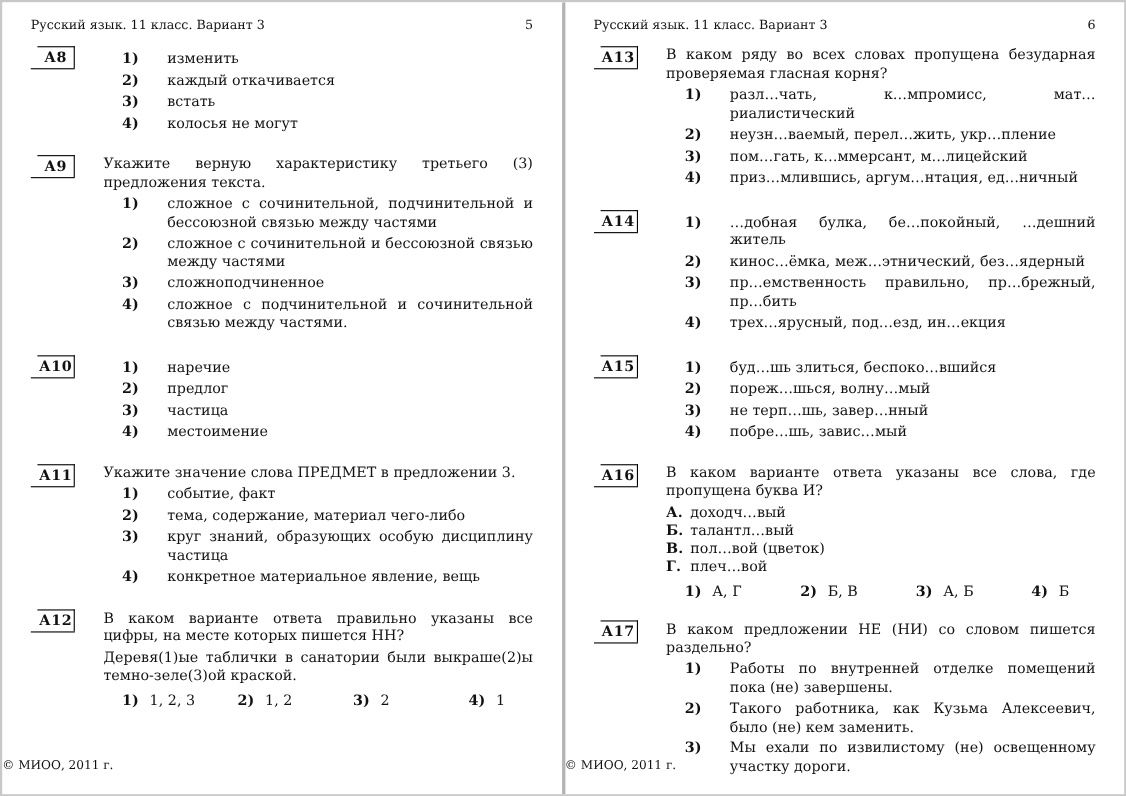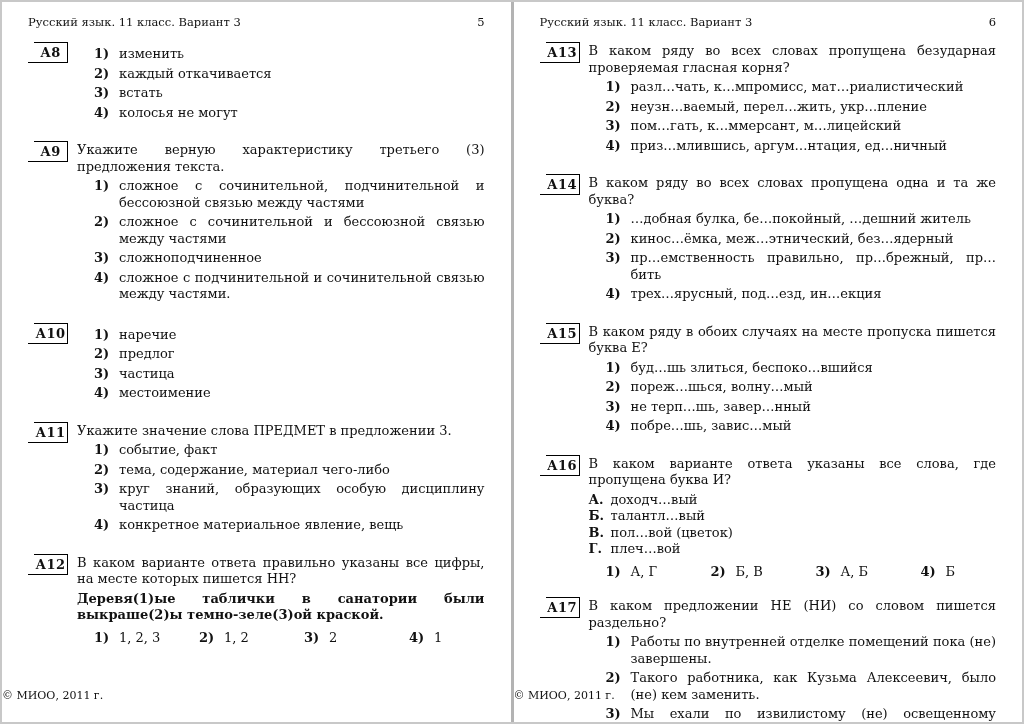--- a/index.html
+++ b/index.html
@@ -5,31 +5,31 @@
   * { margin:0; padding:0; box-sizing:border-box; }
   html,body { width:1024px; height:724px; background:#fafafa; }
   body { font-family:"DejaVu Serif", serif; color:#111; }
   .sheet { position:relative; width:1024px; height:724px; background:#fff;
            border:2px solid #c8c8c8; display:flex; overflow:hidden; }
   .page { position:relative; width:509px; height:100%; padding:13px 26px 0 26px; overflow:hidden; }
   .divider { width:3px; height:100%; background:#b3b3b3; flex:0 0 3px; }
   .page-header { display:flex; justify-content:space-between; align-items:baseline;
                  font-size:11.5px; margin-bottom:12px;gap:19px; }
   .question { display:flex; margin-bottom:16px; }
-  .qlabel { flex:0 0 40px; margin-right:9px; margin-top:1px; height:21px;
+  .qlabel { flex:0 0 40px; margin-right:26px; margin-top:1px; height:21px;
             border-bottom:1.5px solid #000; padding-left:6px; }
   .qlabel-in { display:flex; align-items:center; justify-content:center; height:100%;
                border-top:1.5px solid #000; border-right:1.5px solid #000;
                font-weight:bold; font-size:13px; letter-spacing:0.5px; }
   .qbody { flex:1; font-size:13px; line-height:16.5px; padding-top:2px; min-width:0; }
   .qtext { text-align:justify; margin-bottom:3px; }
-  .qtext.bold { font-weight:bold; }
+  .qtext.bold { font-weight:normal; }
   .opt { display:flex; margin:3px 0 3px 17px; }
   .optnum { flex:0 0 25px; font-weight:bold; }
-  .opttext { flex:1; text-align:justify; }
+  .opttext { flex:1; text-align:justify;margin-left:16px; }
   .letter-row { display:flex; }
   .letter { flex:0 0 22px; font-weight:bold; }
   .inline-opts { display:flex; margin:6px 0 0 17px; }
   .inline-opt { flex:0 0 105px; display:flex; }
   .inline-opt:last-child { flex:0 0 auto; }
   .page-footer { position:absolute; bottom:20px; left:0; right:0;
                  text-align:left; font-size:11px; }
 </style>
 </head>
 <body>
@@ -202,21 +202,20 @@
           <span class="opttext">приз…млившись, аргум…нтация, ед…ничный</span>
         </div>
       </div>
     </section>
 
     <section class="question">
       <div class="qlabel">
         <span class="qlabel-in">А14</span>
       </div>
       <div class="qbody">
-        <p class="qtext">В каком ряду во всех словах пропущена одна и та же буква?</p>
         <div class="opt">
           <span class="optnum">1)</span>
           <span class="opttext">…добная булка, бе…покойный, …дешний житель</span>
         </div>
         <div class="opt">
           <span class="optnum">2)</span>
           <span class="opttext">кинос…ёмка, меж…этнический, без…ядерный</span>
         </div>
         <div class="opt">
           <span class="optnum">3)</span>
@@ -227,21 +226,20 @@
           <span class="opttext">трех…ярусный, под…езд, ин…екция</span>
         </div>
       </div>
     </section>
 
     <section class="question">
       <div class="qlabel">
         <span class="qlabel-in">А15</span>
       </div>
       <div class="qbody">
-        <p class="qtext">В каком ряду в обоих случаях на месте пропуска пишется буква Е?</p>
         <div class="opt">
           <span class="optnum">1)</span>
           <span class="opttext">буд…шь злиться, беспоко…вшийся</span>
         </div>
         <div class="opt">
           <span class="optnum">2)</span>
           <span class="opttext">пореж…шься, волну…мый</span>
         </div>
         <div class="opt">
           <span class="optnum">3)</span>

